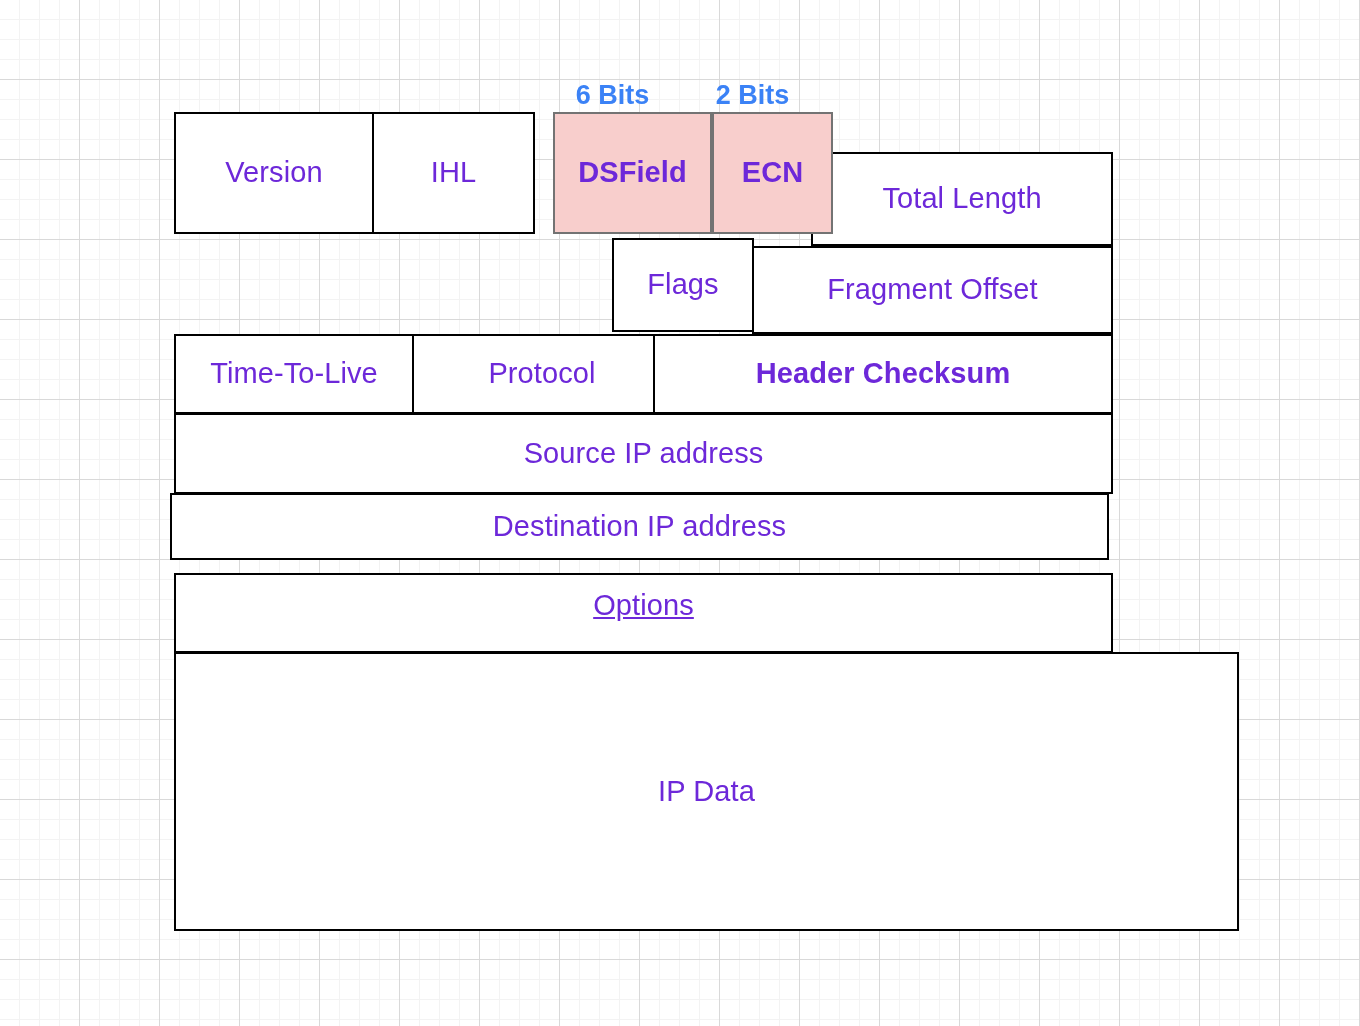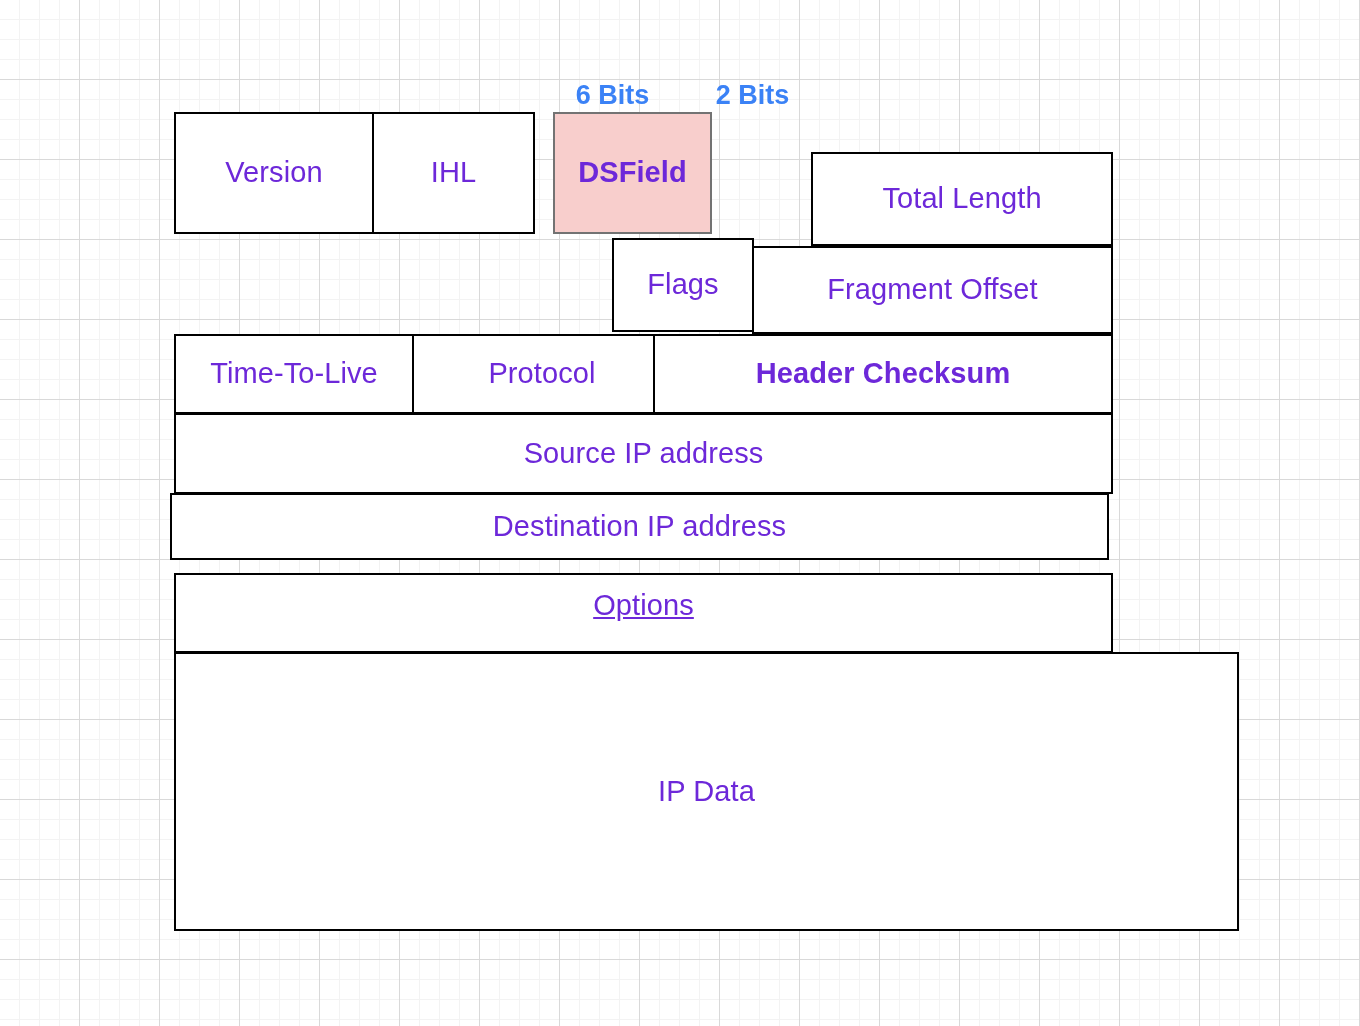--- a/index.html
+++ b/index.html
@@ -93,20 +93,21 @@
 <body>
 
 <div id="canvas-grid"></div>
 
 <div id="diagram">
     <div class="annotation" style="left: 533px; top: 78px; width: 159px; height: 34px;">6 Bits</div>
     <div class="annotation" style="left: 692px; top: 78px; width: 121px; height: 34px;">2 Bits</div>
     <div class="cell" style="left: 174px; top: 112px; width: 200px; height: 122px;">Version</div>
     <div class="cell" style="left: 372px; top: 112px; width: 163px; height: 122px;">IHL</div>
     <div class="cell highlight" style="left: 533px; top: 112px; width: 159px; height: 122px;">DSField</div>
+    <div class="cell highlight" style="left: 692px; top: 112px; width: 121px; height: 122px;">ECN</div>
     <div class="cell" style="left: 811px; top: 112px; width: 302px; height: 94px; margin-top: 40px;">Total Length</div>
     <div class="cell" style="left: 612px; top: 238px; width: 142px; height: 94px;">Flags</div>
     <div class="cell" style="left: 174px; top: 334px; width: 240px; height: 80px;">Time-To-Live</div>
     <div class="cell" style="left: 752px; top: 246px; width: 361px; height: 88px;">Fragment Offset</div>
     <div class="cell" style="left: 412px; top: 334px; width: 243px; height: 80px; padding-left: 17px;">Protocol</div>
     <div class="cell" style="left: 653px; top: 334px; width: 460px; height: 80px; font-weight: bold;">Header Checksum</div>
     <div class="cell" style="left: 174px; top: 413px; width: 939px; height: 81px;">Source IP address</div>
     <div class="cell" style="left: 170px; top: 493px; width: 939px; height: 67px;">Destination IP address</div>
     <div class="cell top-aligned" style="left: 174px; top: 573px; width: 939px; height: 80px; text-decoration: underline;">Options</div>
     <div class="cell" style="left: 174px; top: 652px; width: 1065px; height: 279px;">IP Data</div>

